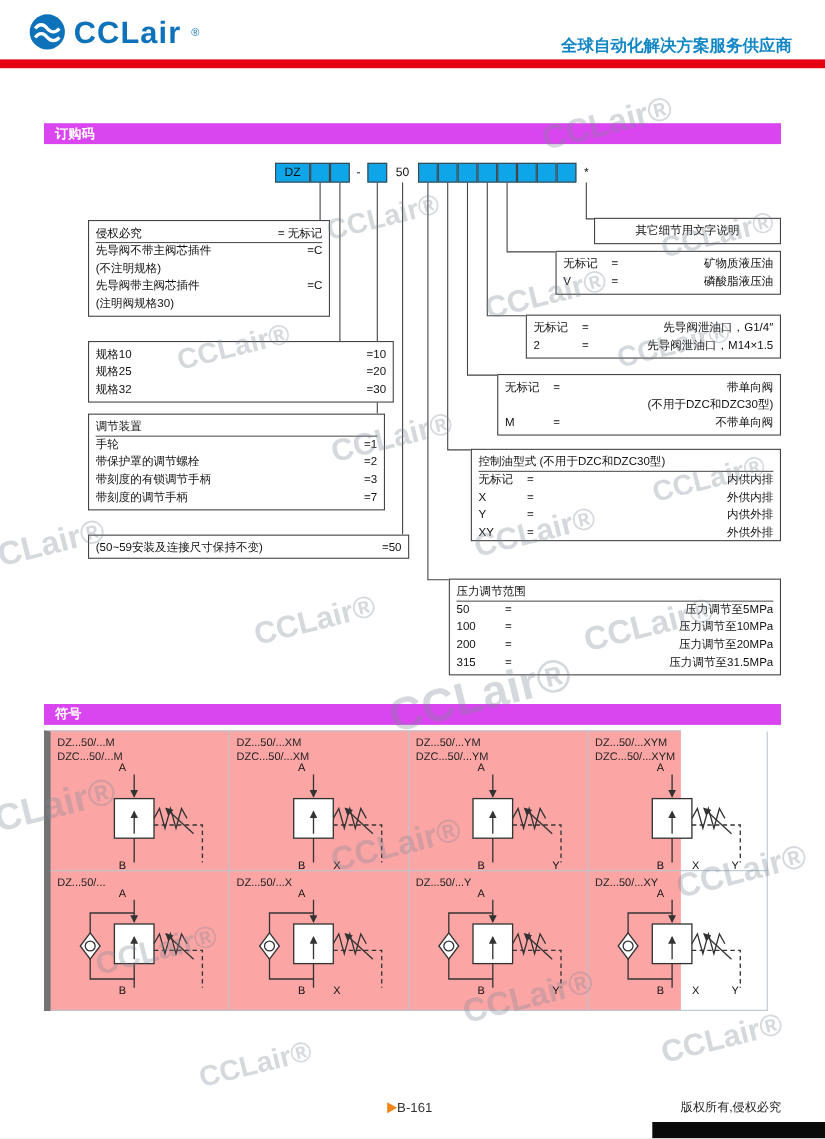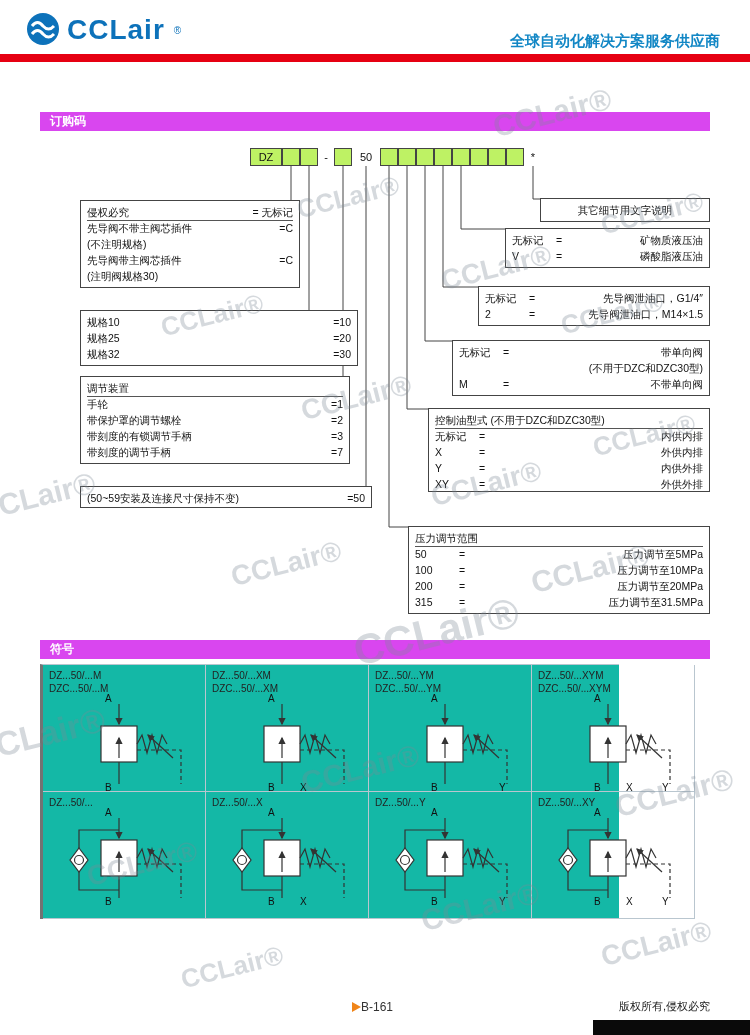--- a/index.html
+++ b/index.html
@@ -12,39 +12,39 @@
   .logo-name{font-size:28px;font-weight:bold;color:#0d72ba;letter-spacing:1px}
   .logo-reg{font-size:10px;color:#0d72ba;vertical-align:super;margin-left:2px;position:relative;top:-10px}
   .tagline{position:absolute;right:30px;top:32px;font-size:15px;font-weight:bold;color:#1287c5;z-index:2}
   .redbar{position:absolute;left:0;top:54px;width:750px;height:8px;background:#e60012;z-index:2}
 
   
   .secbar{position:absolute;left:40px;width:670px;height:19px;background:#d946ef;color:#fff;
           font-size:12px;font-weight:bold;line-height:19px;padding-left:10px;z-index:2}
 
   
-  .cbox{position:absolute;top:148px;height:18px;border:1px solid #444;background:#bef264;display:flex;
+  .cbox{position:absolute;top:148px;height:18px;border:1px solid #444;background:#0ea5e9;display:flex;
         align-items:center;justify-content:center;font-size:11px;z-index:2}
   .ctext{position:absolute;top:148px;height:18px;display:flex;align-items:center;justify-content:center;
          font-size:11px;z-index:2}
 
   
   .blk{position:absolute;border:1px solid #444;padding:4px 6px;font-size:10.5px;background:#fff;z-index:2}
   .lrow{display:flex;justify-content:space-between;height:16px;line-height:15px}
   .hd{border-bottom:1px solid #555}
   .rrow{display:flex;height:16px;line-height:15px}
   .rrow .k{min-width:36px}
   .rrow .e{margin:0 8px}
   .rrow .v{margin-left:auto;text-align:right}
   .rtitle{height:16px;line-height:15px}
   .lines{position:absolute;left:0;top:0;z-index:1;pointer-events:none}
 
   
   .symgrid{position:absolute;left:40px;top:664px;width:579px;display:grid;
-           grid-template-columns:repeat(4,1fr);border-top:1px solid #b9c6cf;border-left:3px solid #737373;z-index:2;background:#14b8a6}
+           grid-template-columns:repeat(4,1fr);border-top:1px solid #b9c6cf;border-left:6px solid #737373;z-index:2;background:#fca5a5}
   .symcell{border-right:1px solid #b9c6cf;border-bottom:1px solid #b9c6cf;height:127px;padding:4px 6px;position:relative}
   .symlabels div{font-size:10px;line-height:13px;color:#222;min-height:13px}
   .symdraw{position:relative;width:150px;height:95px;margin:1px auto 0}
   .symdraw svg{position:absolute;left:0;top:0}
   .port{position:absolute;font-size:10px;color:#111}
   .p-a{left:56px;top:-3px}
   .p-b{left:56px;bottom:-2px}
   .p-x{left:88px;bottom:-2px}
   .p-y{left:124px;bottom:-2px}
 

